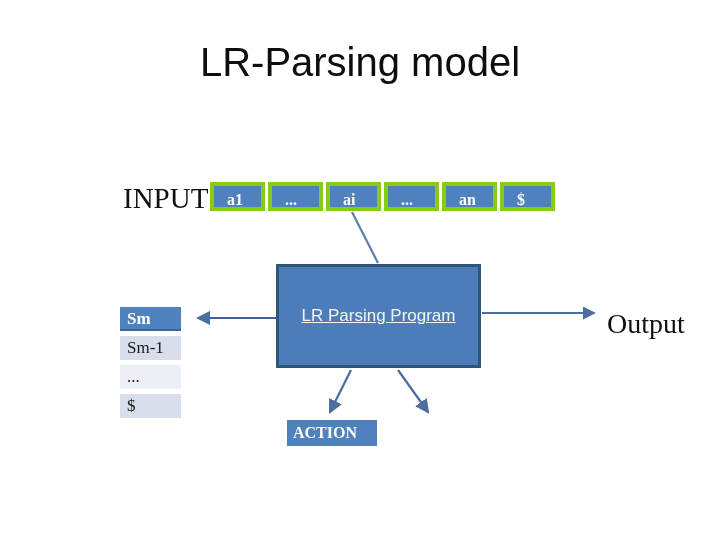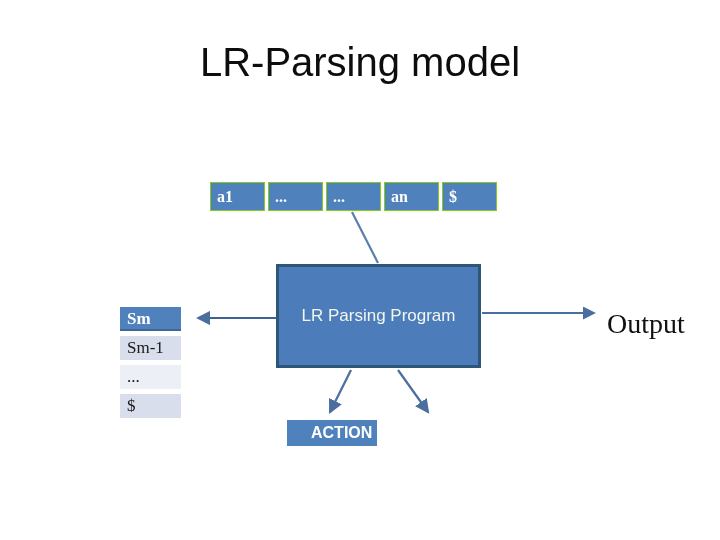--- a/index.html
+++ b/index.html
@@ -30,28 +30,28 @@
   }
   .input-row{
     position:absolute;
     left:210px; top:182px;
     display:flex;
     gap:3px;
   }
   .input-cell{
     width:55px; height:29px;
     background:#4f81bd;
-    border:1px solid #84cc16;
+    border:4px solid #84cc16;
     box-sizing:border-box;
     color:#ffffff;
     font-family:"Liberation Serif", serif;
     font-weight:bold;
     font-size:16px;
     line-height:27px;
-    padding-left:6px;
+    padding-left:13px;
   }
   .stack{
     position:absolute;
     left:120px; top:307px;
     display:flex;
     flex-direction:column;
     gap:5px;
     width:61px;
   }
   .stack-row{
@@ -77,37 +77,38 @@
     width:205px; height:104px;
     box-sizing:border-box;
     background:#4c7dba;
     border:3px solid #2e5679;
     display:flex;
     align-items:center;
     justify-content:center;
     font-family:"Liberation Sans", sans-serif;
     font-size:17px;
     color:#f3f6ee;
+    text-decoration:underline;
   }
   .bottom-cells{
     position:absolute;
     left:287px; top:420px;
     display:flex;
     gap:4px;
   }
   .bottom-cell{
     height:26px;
     background:#4f81bd;
     box-sizing:border-box;
     color:#ffffff;
-    font-family:Liberation Sans, sans-serif;
+    font-family:Liberation Serif, serif;
     font-weight:bold;
     font-size:16px;
     line-height:26px;
-    padding-left:24px;
+    padding-left:6px;
   }
   .bottom-cell.action{ width:90px; }
   .bottom-cell.goto{ width:86px; }
   .output-label{
     position:absolute;
     left:607px; top:308px;
     font-family:"Liberation Serif", serif;
     font-size:28px;
     color:#111111;
   }
@@ -117,24 +118,26 @@
     pointer-events:none;
   }
 </style>
 </head>
 <body>
 
 <div class="slide">
 
   <div class="title">LR-Parsing model</div>
 
+  <div class="input-label">INPUT</div>
 
   <div class="input-row">
     <div class="input-cell">a1</div>
     <div class="input-cell">...</div>
+    <div class="input-cell">ai</div>
     <div class="input-cell">...</div>
     <div class="input-cell">an</div>
     <div class="input-cell">$</div>
   </div>
 
   <div class="stack">
     <div class="stack-row header">Sm</div>
     <div class="stack-row light">Sm-1</div>
     <div class="stack-row lighter">...</div>
     <div class="stack-row light">$</div>

